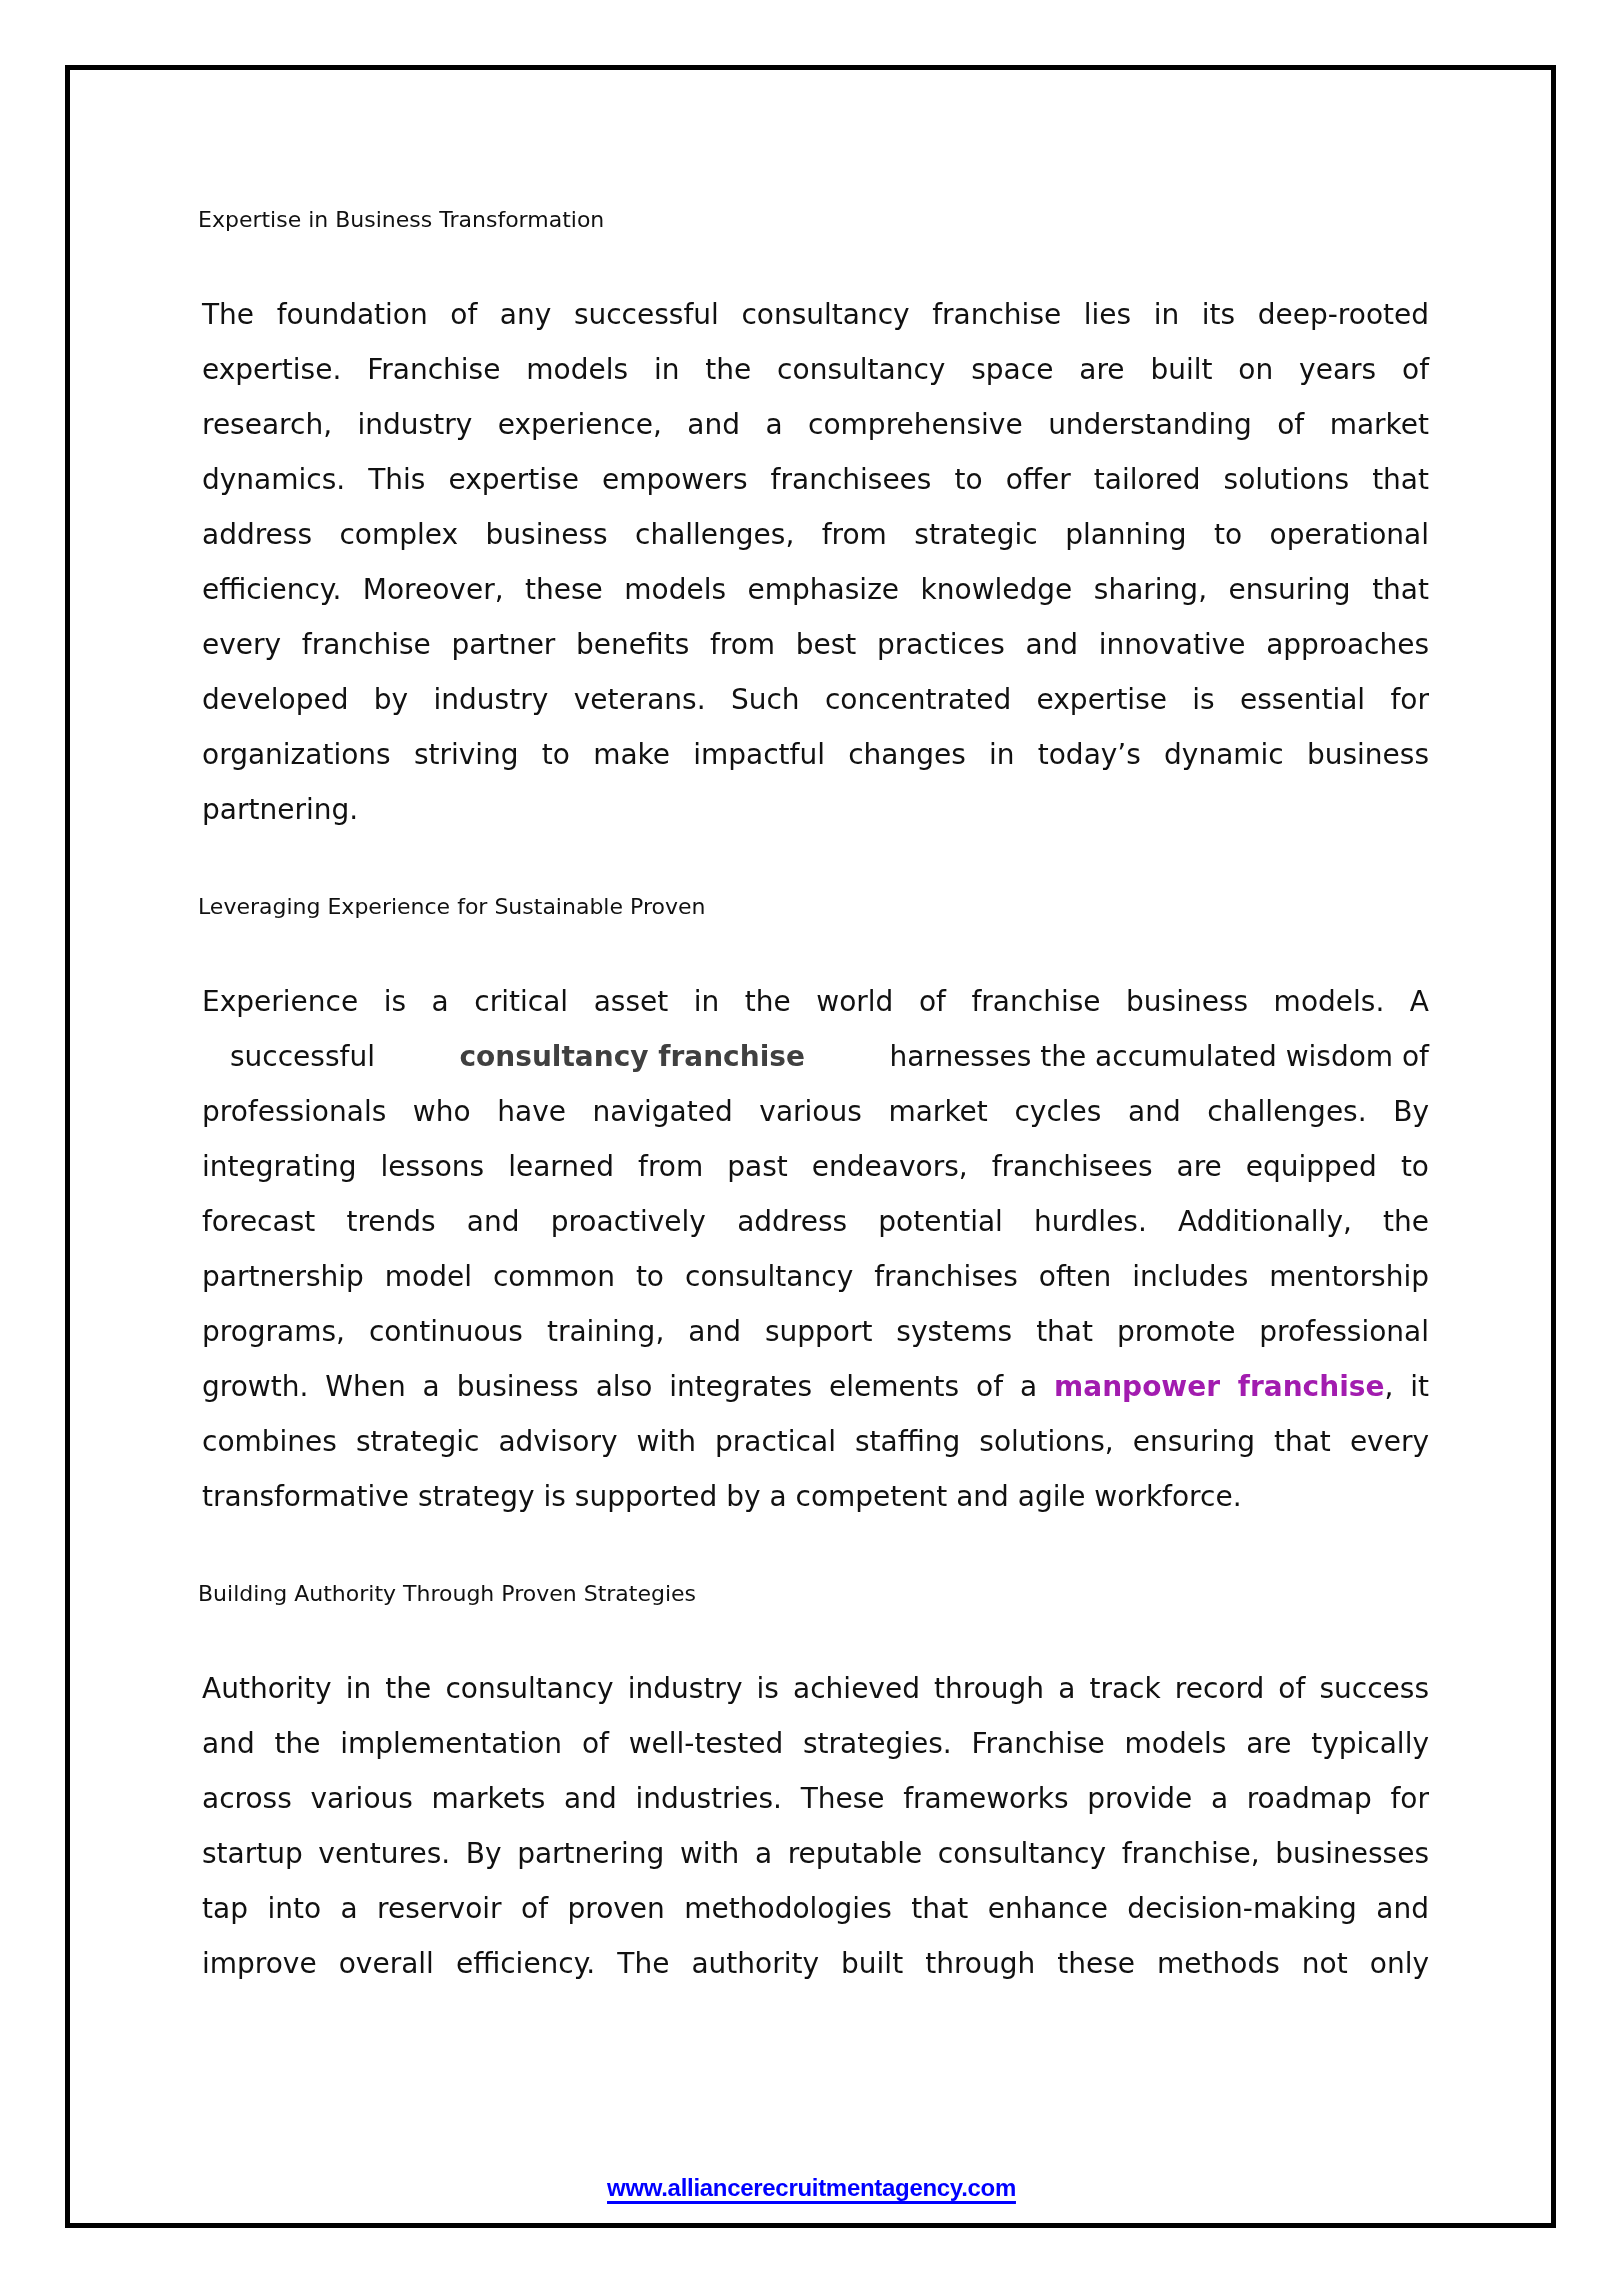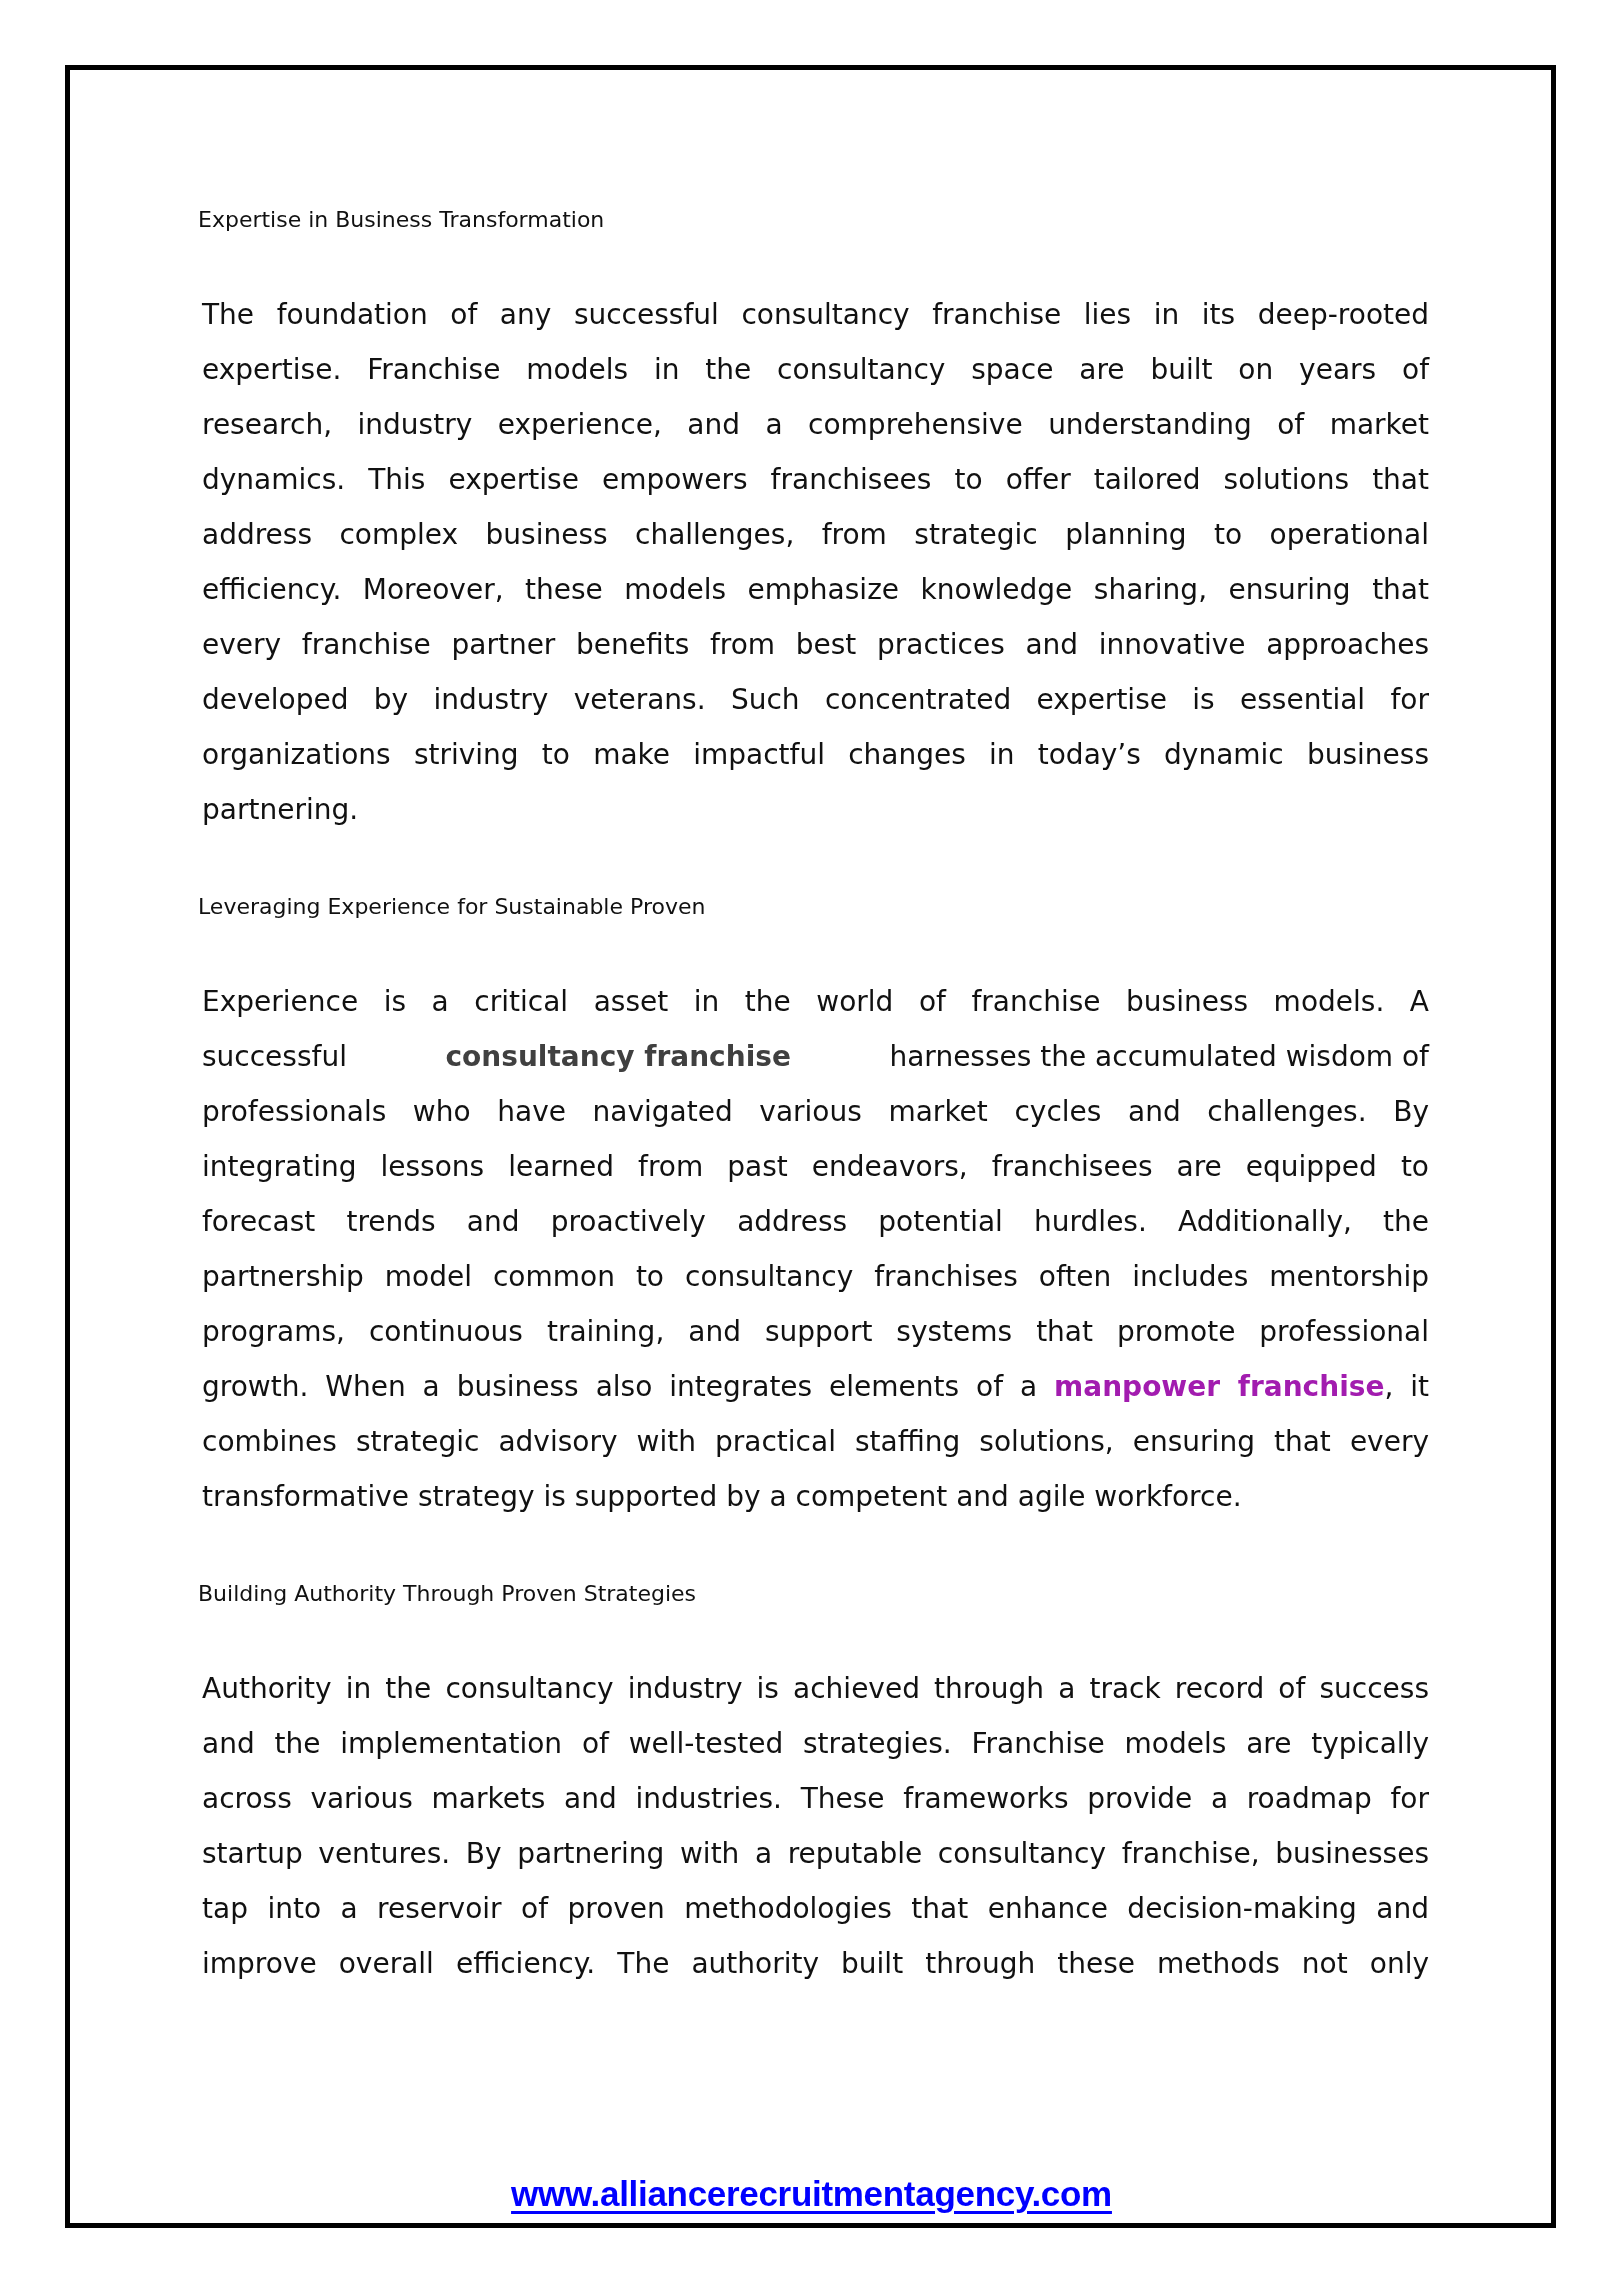--- a/index.html
+++ b/index.html
@@ -55,20 +55,21 @@
       text-align-last: justify;
       color: #111111;
     }
     .line.last {
       text-align-last: left;
     }
     .line-flex {
       display: flex;
       justify-content: space-between;
       align-items: center;
+      margin-left: 28px;
     }
     .word-group {
       white-space: pre;
     }
     .inline-link {
       color: #404040;
       font-weight: bold;
       text-decoration-thickness: 2.5px;
       text-underline-offset: 4.4px;
       cursor: pointer;
@@ -77,21 +78,21 @@
       font-weight: bold;
       color: #a21caf;
     }
     .footer-link {
       position: absolute;
       left: 0;
       width: 1623px;
       top: 2174px;
       text-align: center;
       font-family: "Liberation Sans", sans-serif;
-      font-size: 35px;
+      font-size: 24px;
       font-weight: bold;
       color: #0000ff;
       text-decoration: underline;
       text-decoration-thickness: 2.5px;
       text-underline-offset: 5px;
       letter-spacing: -0.3px;
       cursor: pointer;
     }
   </style>
 </head>

